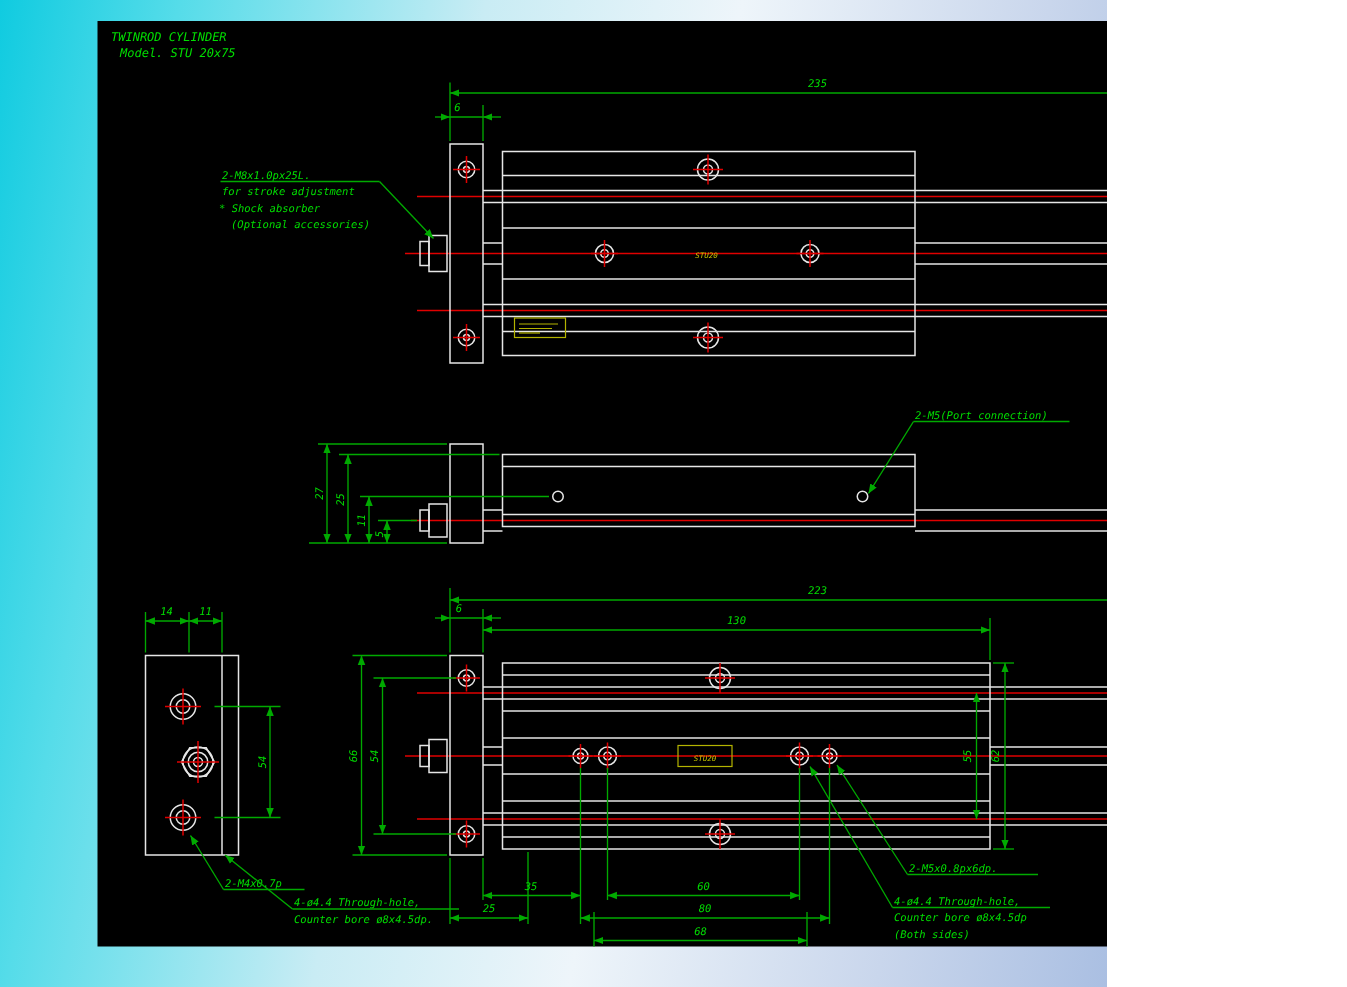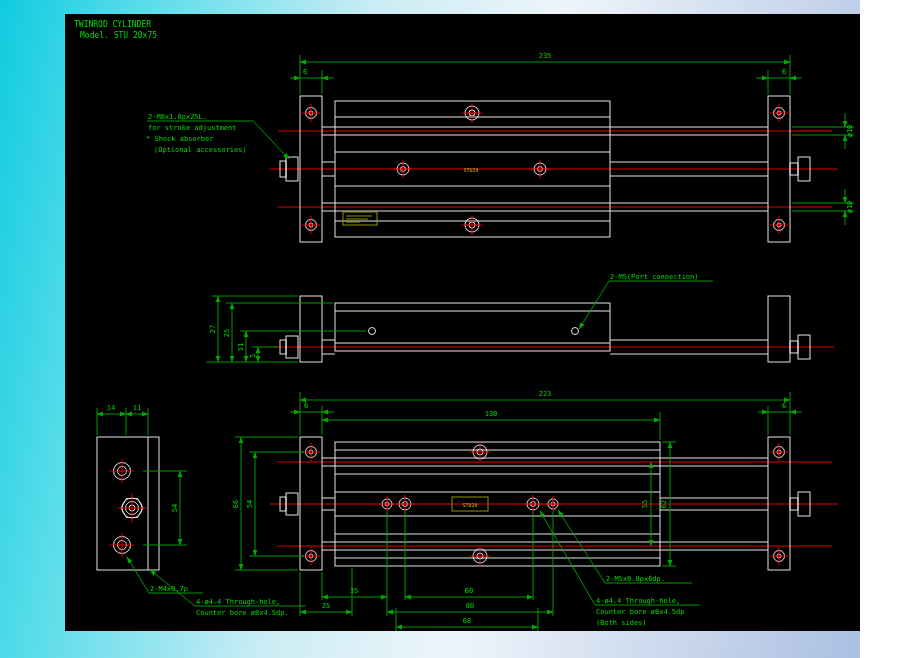--- a/index.html
+++ b/index.html
@@ -1,21 +1,22 @@
 <!DOCTYPE html>
 <html><head>
 <meta charset="utf-8">
 <style>
   html,body{margin:0;padding:0;}
   .screen{
     position:relative;
-    width:860px;height:658px;
+    width:738px;height:658px;
     background:linear-gradient(100deg,#10cbe0 0%,#55dce9 14%,#c9ecf4 38%,#eef5fa 58%,#c9d6ec 82%,#aabfe2 100%);
     overflow:hidden;
     font-family:"DejaVu Sans Mono", monospace;
+    font-style:italic;
   }
   svg{position:absolute;left:0;top:0;}
   .geo{stroke:#e6e6e6;stroke-width:1;fill:none;}
   .cl{stroke:#e00000;stroke-width:1;fill:none;}
   .dim{stroke:#00aa00;stroke-width:0.9;fill:none;}
   .tagbox{stroke:#b4b400;stroke-width:0.8;fill:none;}
   text{fill:#00dd00;font-family:"DejaVu Sans Mono", monospace;}
   .t8{font-size:8px;}
   .t7{font-size:7px;}
   .t5{font-size:5px;fill:#c8c800;}

